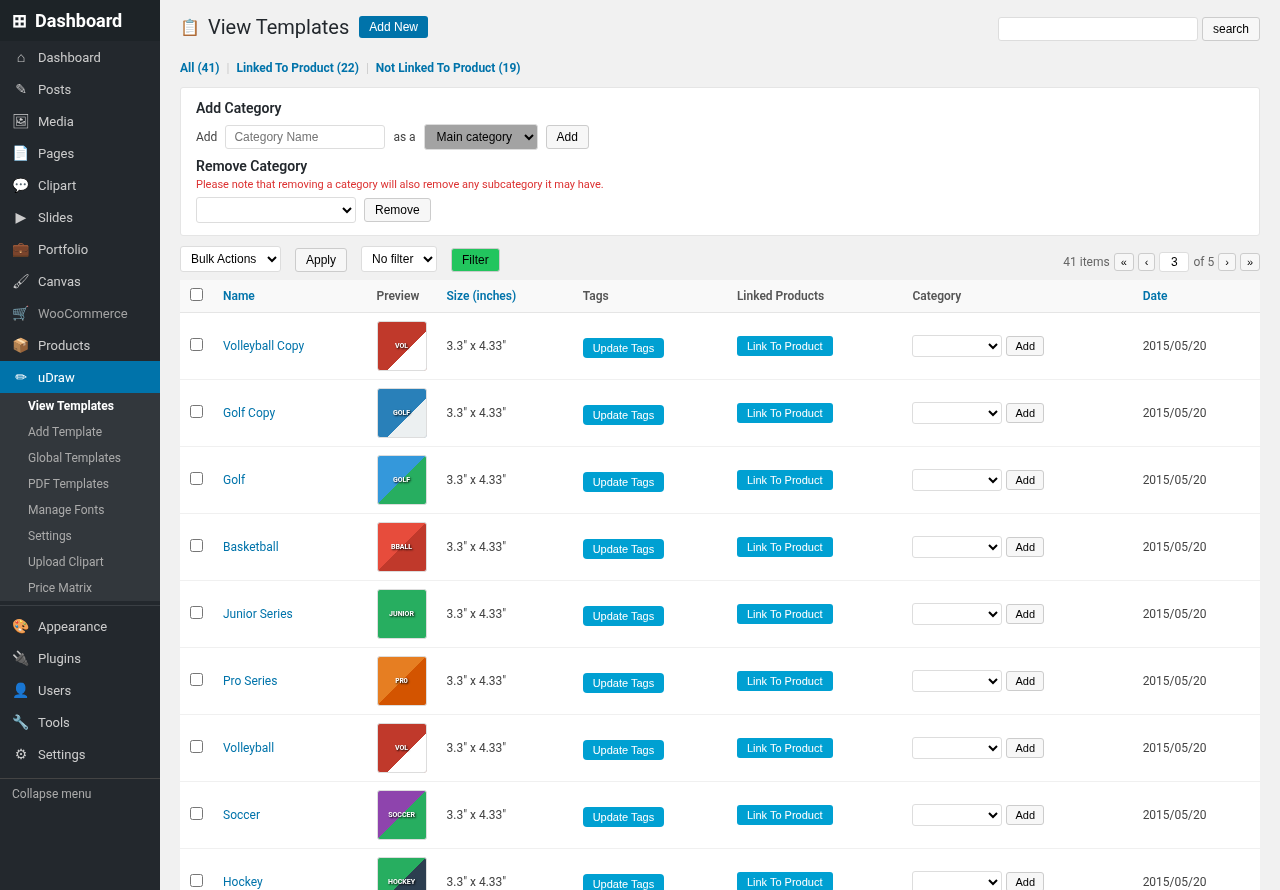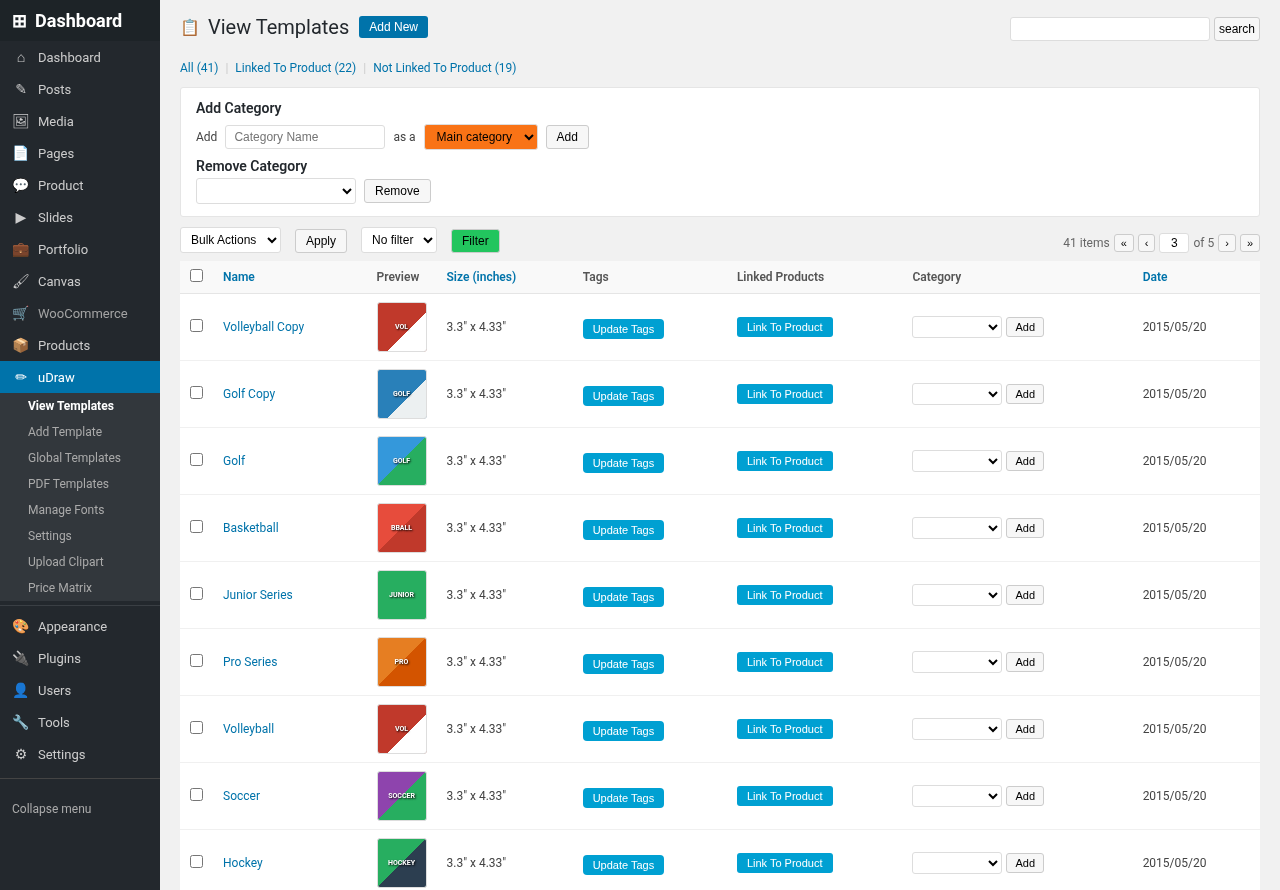--- a/index.html
+++ b/index.html
@@ -11,46 +11,46 @@
     
     .sidebar { width: 160px; background: #23282d; color: #ccc; flex-shrink: 0; }
     .sidebar-logo { background: #1d2327; padding: 10px 12px; display: flex; align-items: center; gap: 8px; color: #fff; font-size: 13px; font-weight: bold; }
     .sidebar-logo span { font-size: 18px; }
     .sidebar-item { padding: 8px 12px; cursor: pointer; display: flex; align-items: center; gap: 8px; font-size: 13px; color: #ccc; }
     .sidebar-item.active { background: #0073aa; color: #fff; }
     .sidebar-item .icon { width: 18px; text-align: center; font-size: 14px; }
     .sidebar-section { background: #32373c; }
     .sidebar-sub { padding: 6px 12px 6px 28px; font-size: 12px; color: #aaa; cursor: pointer; }
     .sidebar-sub.active { color: #fff; font-weight: bold; }
-    .sidebar-collapse { padding: 23px 12px; color: #aaa; font-size: 12px; cursor: pointer; border-top: 1px solid #444; margin-top: 8px; }
+    .sidebar-collapse { padding: 8px 12px; color: #aaa; font-size: 12px; cursor: pointer; border-top: 1px solid #444; margin-top: 8px; }
     
     
     .main { flex: 1; padding: 15px 20px; overflow-x: auto; }
     
     
     .page-header { display: flex; align-items: center; gap: 10px; margin-bottom: 12px; }
     .page-title { font-size: 20px; font-weight: 400; color: #23282d; display: flex; align-items: center; gap: 8px; }
     .add-new-btn { background: #0073aa; color: #fff; border: none; padding: 4px 10px; border-radius: 3px; cursor: pointer; font-size: 12px; }
     
     
     .filter-bar { margin-bottom: 12px; font-size: 12px; }
-    .filter-bar a { color: #0073aa; text-decoration: none; }
+    .filter-bar a { color: #0073aa; text-decoration: none; font-weight: bold; }
     .filter-bar .sep { color: #ccc; margin: 0 4px; }
     
     
     .search-area { display: flex; justify-content: flex-end; margin-bottom: 8px; gap: 4px; align-items: center; }
     .search-input { border: 1px solid #ddd; padding: 4px 8px; font-size: 12px; width: 200px; border-radius: 3px; }
-    .search-btn { background: #f7f7f7; border: 1px solid #ccc; padding: 4px 4px; cursor: pointer; font-size: 12px; border-radius: 3px; }
+    .search-btn { background: #f7f7f7; border: 1px solid #ccc; padding: 4px 10px; cursor: pointer; font-size: 12px; border-radius: 3px; }
     
     
     .category-section { background: #fff; border: 1px solid #e5e5e5; padding: 12px 15px; margin-bottom: 10px; border-radius: 3px; }
     .category-title { font-size: 14px; font-weight: 600; margin-bottom: 8px; color: #23282d; }
     .category-row { display: flex; align-items: center; gap: 8px; margin-bottom: 8px; font-size: 12px; }
     .cat-input { border: 1px solid #ddd; padding: 4px 8px; font-size: 12px; width: 160px; border-radius: 3px; }
-    .cat-select { border: 1px solid #ddd; padding: 4px 8px; font-size: 12px; border-radius: 3px; background: #f97316; }
+    .cat-select { border: 1px solid #ddd; padding: 4px 8px; font-size: 12px; border-radius: 3px; background: #a3a3a3; }
     .cat-add-btn { background: #f7f7f7; border: 1px solid #ccc; padding: 4px 10px; cursor: pointer; font-size: 12px; border-radius: 3px; }
     .remove-section-title { font-size: 14px; font-weight: 600; margin-bottom: 4px; color: #23282d; }
     .remove-warning { color: #dc3232; font-size: 11px; margin-bottom: 6px; }
     .remove-row { display: flex; align-items: center; gap: 8px; }
     .remove-select { border: 1px solid #ddd; padding: 4px 8px; font-size: 12px; border-radius: 3px; background: #fff; width: 160px; }
     .remove-btn { background: #f7f7f7; border: 1px solid #ccc; padding: 4px 10px; cursor: pointer; font-size: 12px; border-radius: 3px; }
     
     
     .table-controls { display: flex; align-items: flex-end; gap: 14px; margin-bottom: 8px; }
     .bulk-select { border: 1px solid #ddd; padding: 4px 6px; font-size: 12px; border-radius: 3px; background: #fff; }
@@ -69,21 +69,21 @@
     .data-table th:first-child, .data-table td:first-child { width: 30px; }
     
     
     .thumb-cell { width: 60px; }
     .thumb { width: 50px; height: 50px; border: 1px solid #ddd; display: flex; align-items: center; justify-content: center; border-radius: 3px; overflow: hidden; font-size: 8px; }
     .thumb-volleyball { background: linear-gradient(135deg, #c0392b 60%, #fff 60%); }
     .thumb-golf-copy { background: linear-gradient(135deg, #2980b9 60%, #ecf0f1 60%); }
     .thumb-golf { background: linear-gradient(135deg, #3498db 50%, #27ae60 50%); }
     .thumb-basketball { background: linear-gradient(135deg, #e74c3c 50%, #c0392b 50%); }
     .thumb-junior { background: #27ae60; color: #fff; font-size: 10px; font-weight: bold; }
-    .thumb-pro { background: linear-gradient(135deg, #e67e22 50%, #d35400 50%); color: #fff; font-size: 10px; font-weight: bold; }
+    .thumb-pro { background: linear-gradient(135deg, #e67e22 50%, #d35400 50%); color: #fff; font-size: 10px; font-weight: bold; font-family: Liberation Mono, monospace; }
     .thumb-volleyball2 { background: linear-gradient(135deg, #c0392b 60%, #fff 60%); }
     .thumb-soccer { background: linear-gradient(135deg, #8e44ad 50%, #27ae60 50%); }
     .thumb-hockey { background: linear-gradient(135deg, #27ae60 50%, #2c3e50 50%); }
     
     
     .link-product-btn { background: #00a0d2; color: #fff; border: none; padding: 4px 10px; border-radius: 3px; cursor: pointer; font-size: 11px; white-space: nowrap; }
     .update-tags-btn { background: #00a0d2; color: #fff; border: none; padding: 4px 10px; border-radius: 4px; cursor: pointer; font-size: 11px; margin-top: 4px; white-space: nowrap; }
     .tags-cell { display: flex; flex-direction: column; align-items: flex-start; }
     .linked-cell { display: flex; flex-direction: column; align-items: flex-start; }
     
@@ -120,21 +120,21 @@
     <div class="sidebar-item">
       <span class="icon">🖼</span>
       <span>Media</span>
     </div>
     <div class="sidebar-item">
       <span class="icon">📄</span>
       <span>Pages</span>
     </div>
     <div class="sidebar-item">
       <span class="icon">💬</span>
-      <span>Product</span>
+      <span>Clipart</span>
     </div>
     <div class="sidebar-item">
       <span class="icon">▶</span>
       <span>Slides</span>
     </div>
     <div class="sidebar-item">
       <span class="icon">💼</span>
       <span>Portfolio</span>
     </div>
     <div class="sidebar-item">
@@ -222,20 +222,21 @@
           <input type="text" class="cat-input" placeholder="Category Name" style="">
           <span>as a</span>
           <select class="cat-select">
             <option>Main category</option>
             <option>Sub category</option>
           </select>
           <button class="cat-add-btn">Add</button>
         </div>
 
         <div class="remove-section-title">Remove Category</div>
+        <div class="remove-warning">Please note that removing a category will also remove any subcategory it may have.</div>
         <div class="remove-row">
           <select class="remove-select">
             <option></option>
           </select>
           <button class="remove-btn">Remove</button>
         </div>
       </div>
 
       <div class="table-controls">
         <select class="bulk-select">

